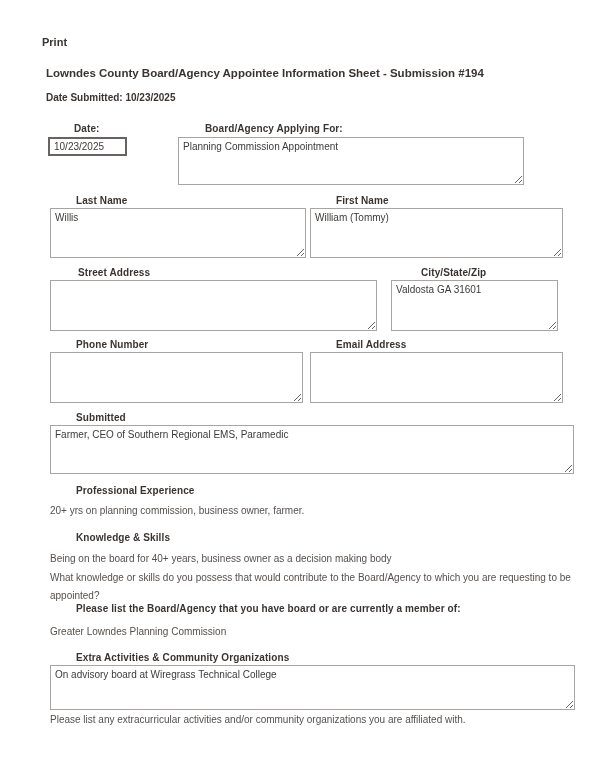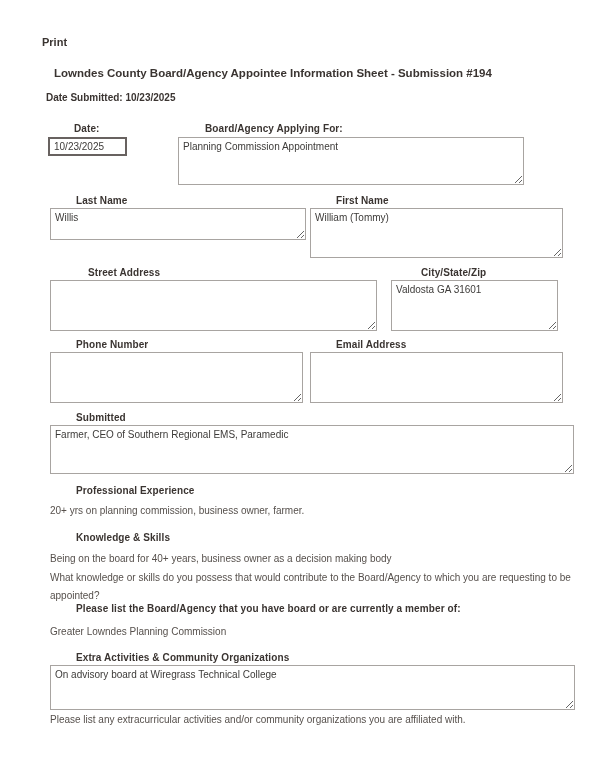--- a/index.html
+++ b/index.html
@@ -18,21 +18,20 @@
   }
   .wrap-text { white-space:normal; line-height:18px; }
   .print-link {
     position:absolute; font-weight:bold; font-size:11px; color:#3a3431;
     cursor:pointer; background:none; border:none;
     font-family:"Liberation Sans", sans-serif;
   }
   .page-title {
     position:absolute; font-weight:bold; font-size:11.5px; color:#3a3431;
     white-space:nowrap;
-    margin-left:8px;
   }
   .sub-title {
     position:absolute; font-weight:bold; font-size:10px; color:#3a3431;
     white-space:nowrap;
   }
   textarea.box {
     position:absolute; border:1px solid #a8a4a1; background:#fff;
     font-family:"Liberation Sans", sans-serif; font-size:10px; color:#3d3b39;
     padding:2px 4px; resize:both; overflow:auto; line-height:13px;
   }
@@ -53,26 +52,26 @@
 
   <div class="sub-title" style="left:46px; top:92px;">Date Submitted: 10/23/2025</div>
 
   <div class="heading" style="left:48px; top:123px;">Date:</div>
   <input type="text" class="date-box" style="left: 48px; top: 137px; width: 79px; height: 19px;" value="10/23/2025">
 
   <div class="heading" style="left:179px; top:123px;">Board/Agency Applying For:</div>
   <textarea class="box" style="left: 178px; top: 137px; width: 346px; height: 48px;">Planning Commission Appointment</textarea>
 
   <div class="heading" style="left:50px; top:195px;">Last Name</div>
-  <textarea class="box" style="left: 50px; top: 208px; width: 256px; height: 32px;">Willis</textarea>
+  <textarea class="box" style="left: 50px; top: 208px; width: 256px; height: 50px;">Willis</textarea>
 
   <div class="heading" style="left:310px; top:195px;">First Name</div>
   <textarea class="box" style="left: 310px; top: 208px; width: 253px; height: 50px;">William (Tommy)</textarea>
 
-  <div class="heading" style="left:62px; top:267px;">Street Address</div>
+  <div class="heading" style="left:52px; top:267px;">Street Address</div>
   <textarea class="box" style="left: 50px; top: 280px; width: 327px; height: 51px;"></textarea>
 
   <div class="heading" style="left:395px; top:267px;">City/State/Zip</div>
   <textarea class="box" style="left: 391px; top: 280px; width: 167px; height: 51px;">Valdosta GA 31601</textarea>
 
   <div class="heading" style="left:50px; top:339px;">Phone Number</div>
   <textarea class="box" style="left: 50px; top: 352px; width: 253px; height: 51px;"></textarea>
 
   <div class="heading" style="left:310px; top:339px;">Email Address</div>
   <textarea class="box" style="left: 310px; top: 352px; width: 253px; height: 51px;"></textarea>

